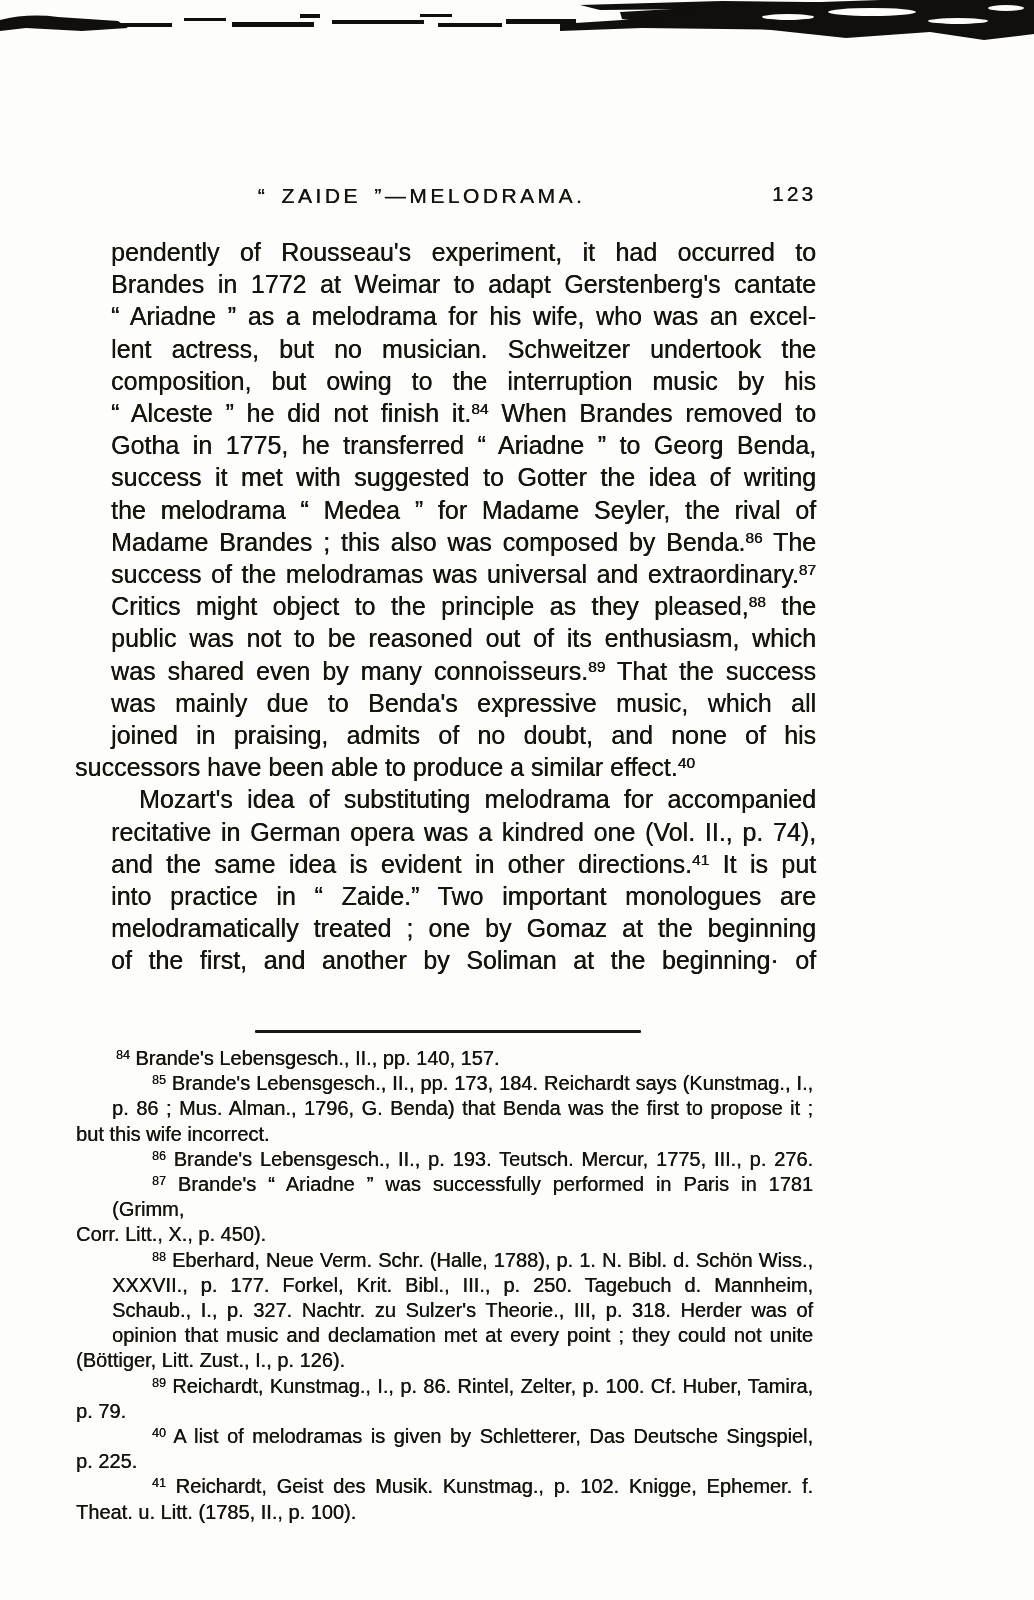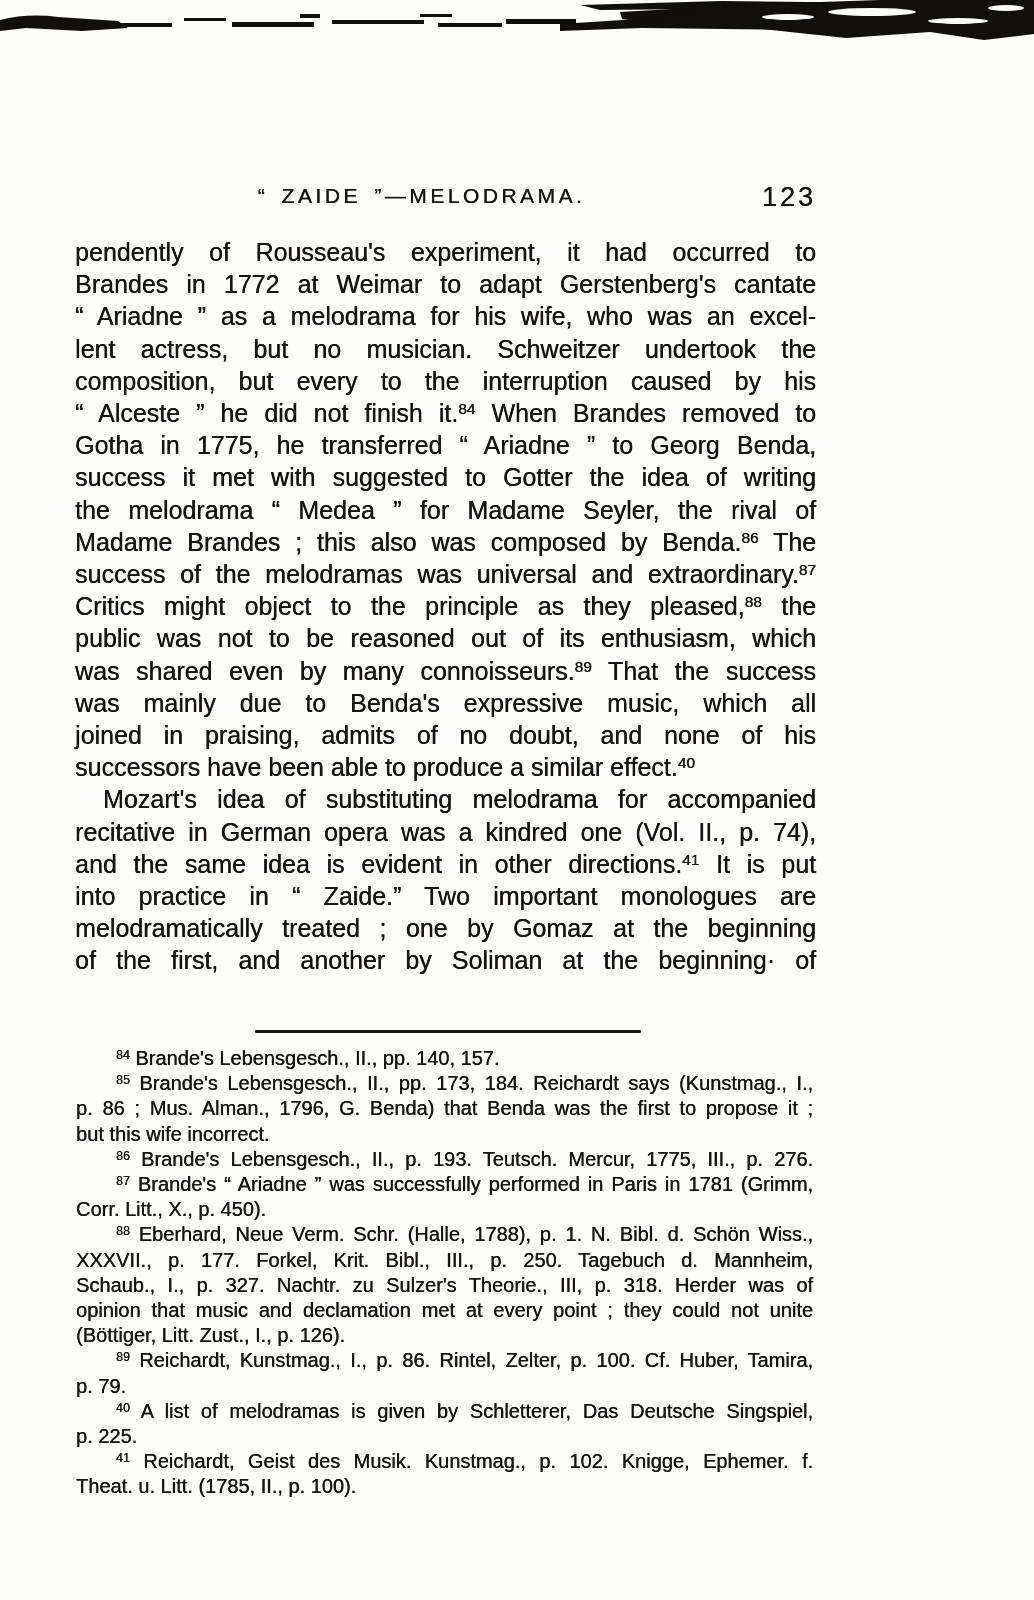--- a/index.html
+++ b/index.html
@@ -34,35 +34,35 @@
     left: 0; right: 0;
     text-align: center;
     transform: translateX(-24px);
     font-size: 21px;
     letter-spacing: 3.5px;
     word-spacing: 4px;
   }
   .page-number {
     position: absolute;
     right: 0; top: -2px;
-    font-size: 27px;
+    font-size: 21px;
     letter-spacing: 3px;
   }
 
   .body-text {
     position: absolute;
     top: 236px;
     left: 75px;
     width: 741px;
     font-size: 25px;
     line-height: 32.2px;
   }
 
   .line { text-align: justify; text-align-last: left; white-space: normal; }
-  .line.j { text-align-last: justify; }
+  .line.j { text-align-last: justify; margin-left: 36px; }
   .body-text .line.ind { text-indent: 28px; }
 
   sup {
     font-size: 0.62em;
     line-height: 0;
     vertical-align: 0.5em;
     letter-spacing: 0;
   }
 
   .footnote-separator {
@@ -116,21 +116,21 @@
   <div class="running-head">
     <div class="running-title">“ ZAIDE ”—MELODRAMA.</div>
     <div class="page-number">123</div>
   </div>
 
   <div class="body-text">
       <div class="line j">pendently of Rousseau's experiment, it had occurred to</div>
       <div class="line j">Brandes in 1772 at Weimar to adapt Gerstenberg's cantate</div>
       <div class="line j">“ Ariadne ” as a melodrama for his wife, who was an excel-</div>
       <div class="line j">lent actress, but no musician.  Schweitzer undertook the</div>
-      <div class="line j">composition, but every to the interruption caused by his</div>
+      <div class="line j">composition, but owing to the interruption music by his</div>
       <div class="line j">“ Alceste ” he did not finish it.<sup>84</sup> When Brandes removed to</div>
       <div class="line j">Gotha in 1775, he transferred “ Ariadne ” to Georg Benda,</div>
       <div class="line j">success it met with suggested to Gotter the idea of writing</div>
       <div class="line j">the melodrama “ Medea ” for Madame Seyler, the rival of</div>
       <div class="line j">Madame Brandes ; this also was composed by Benda.<sup>86</sup> The</div>
       <div class="line j">success of the melodramas was universal and extraordinary.<sup>87</sup></div>
       <div class="line j">Critics might object to the principle as they pleased,<sup>88</sup> the</div>
       <div class="line j">public was not to be reasoned out of its enthusiasm, which</div>
       <div class="line j">was shared even by many connoisseurs.<sup>89</sup> That the success</div>
       <div class="line j">was mainly due to Benda's expressive music, which all</div>

